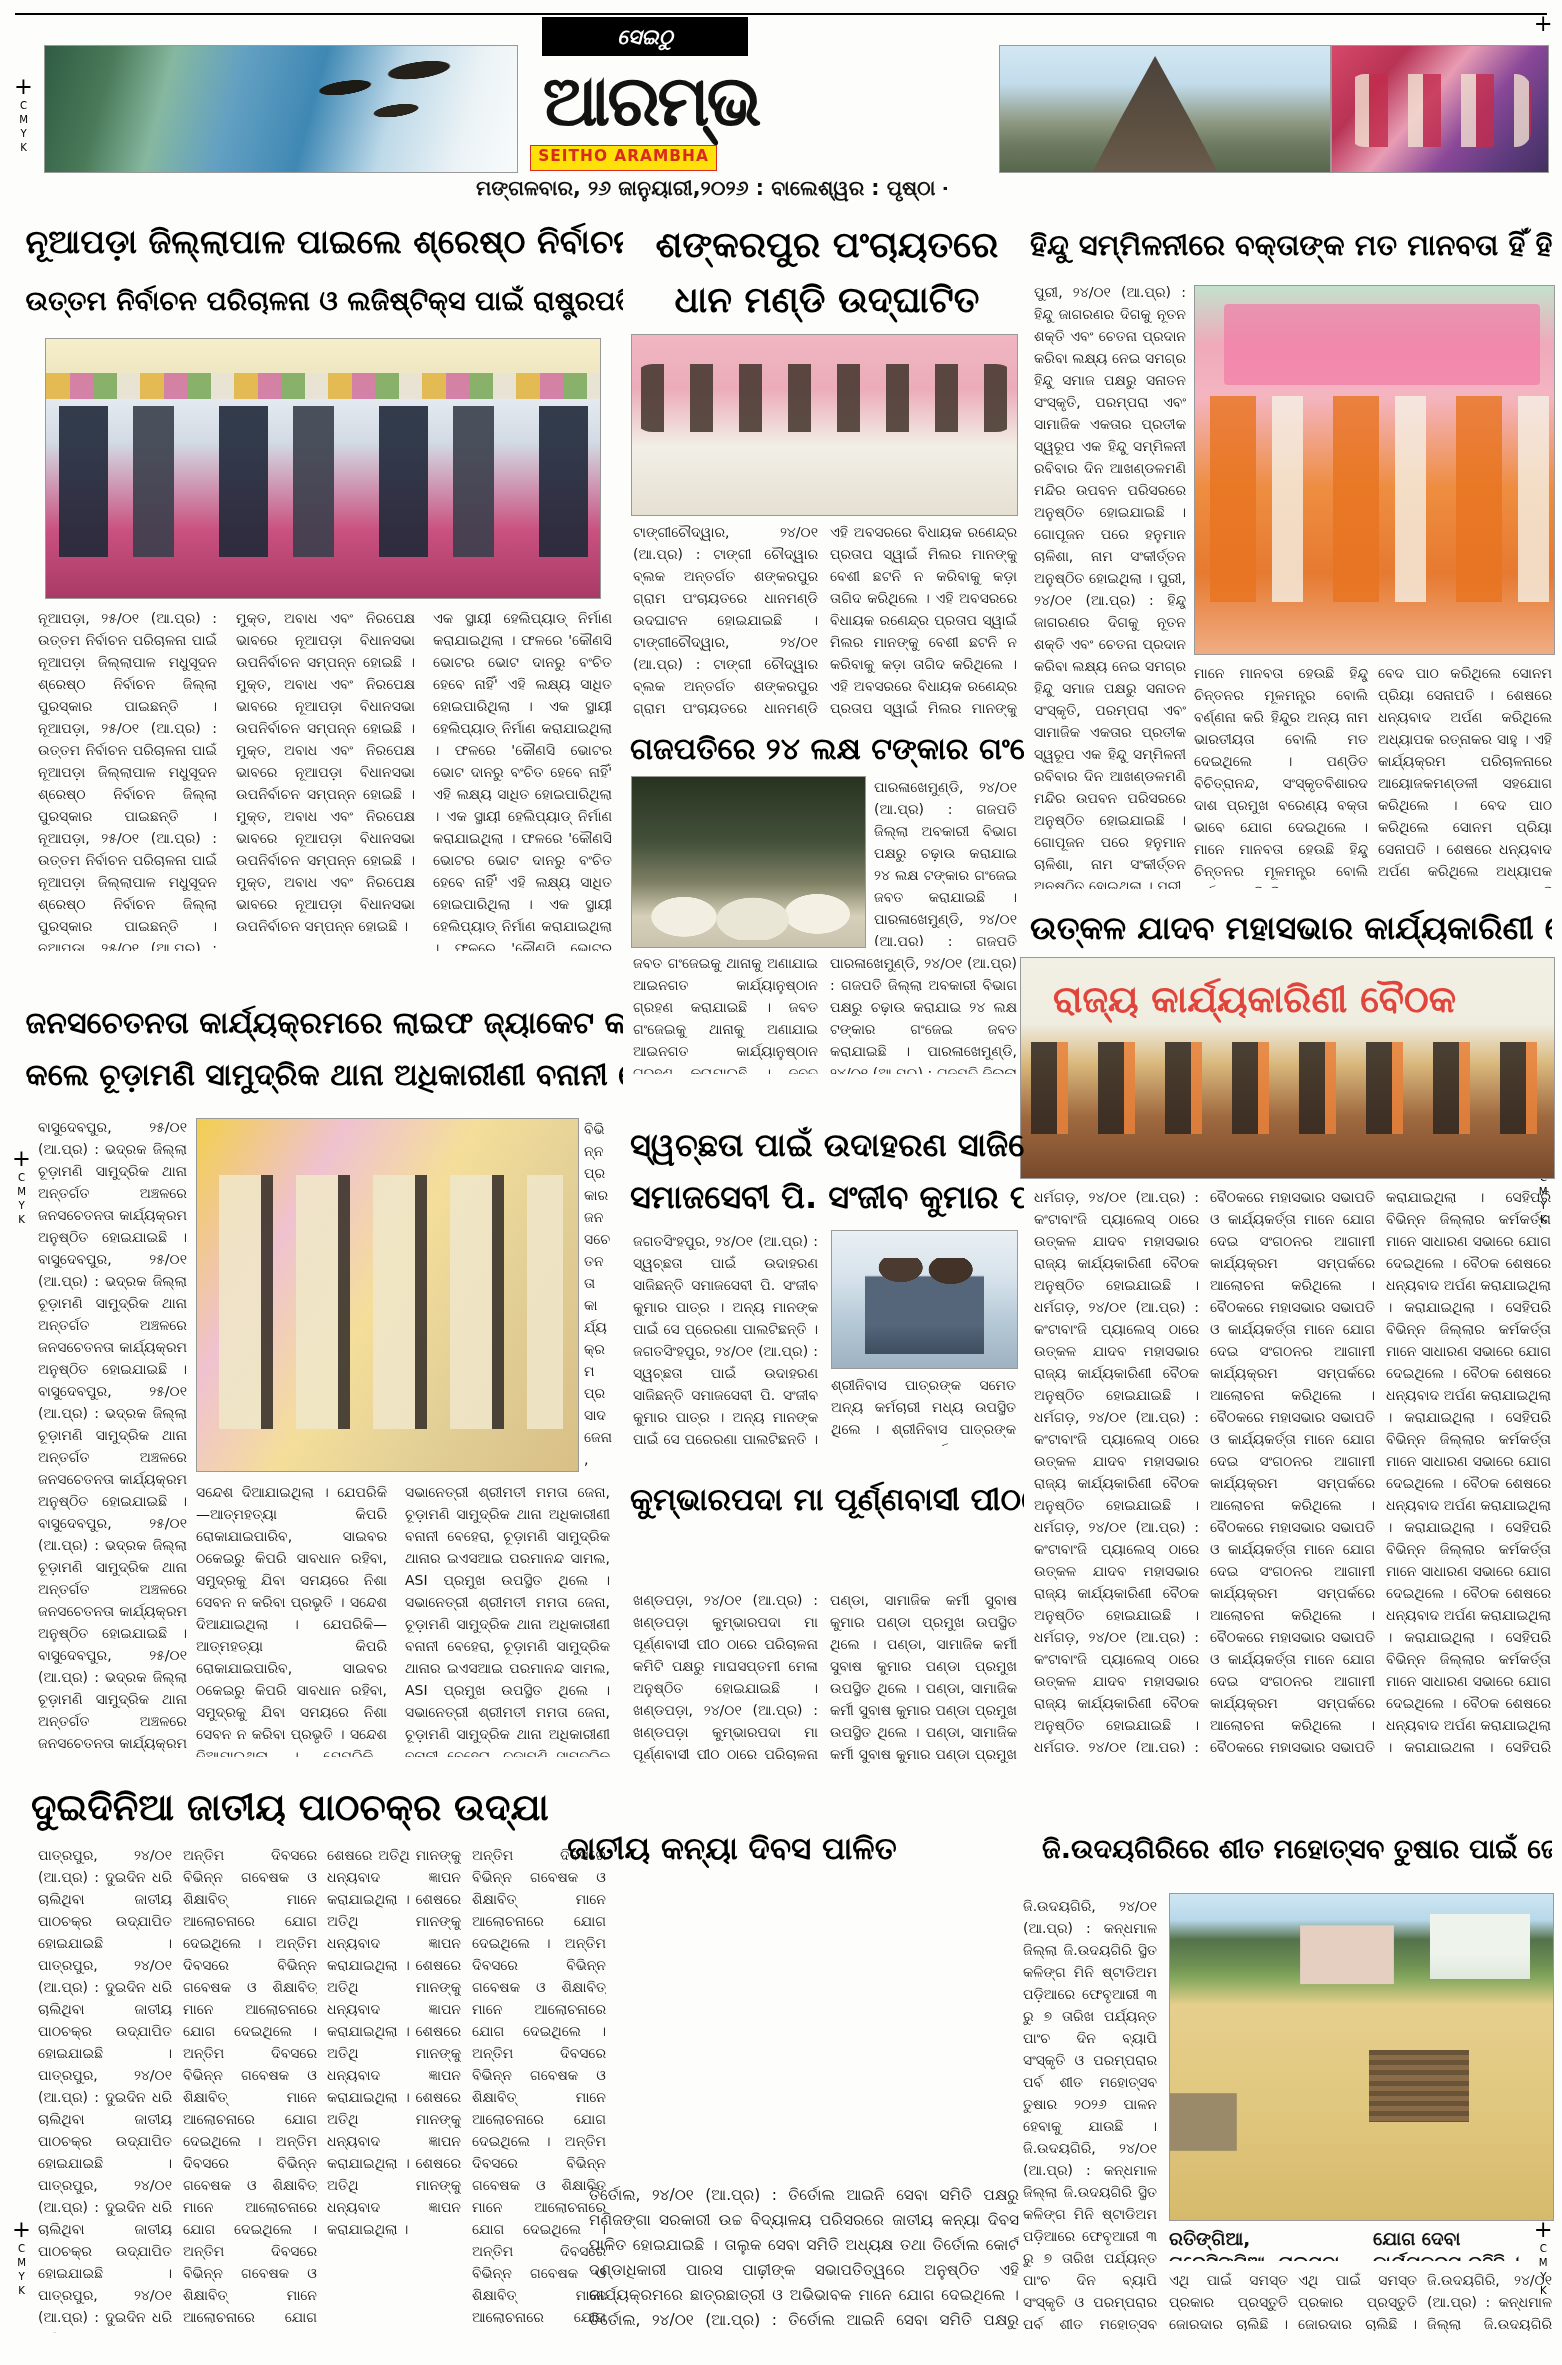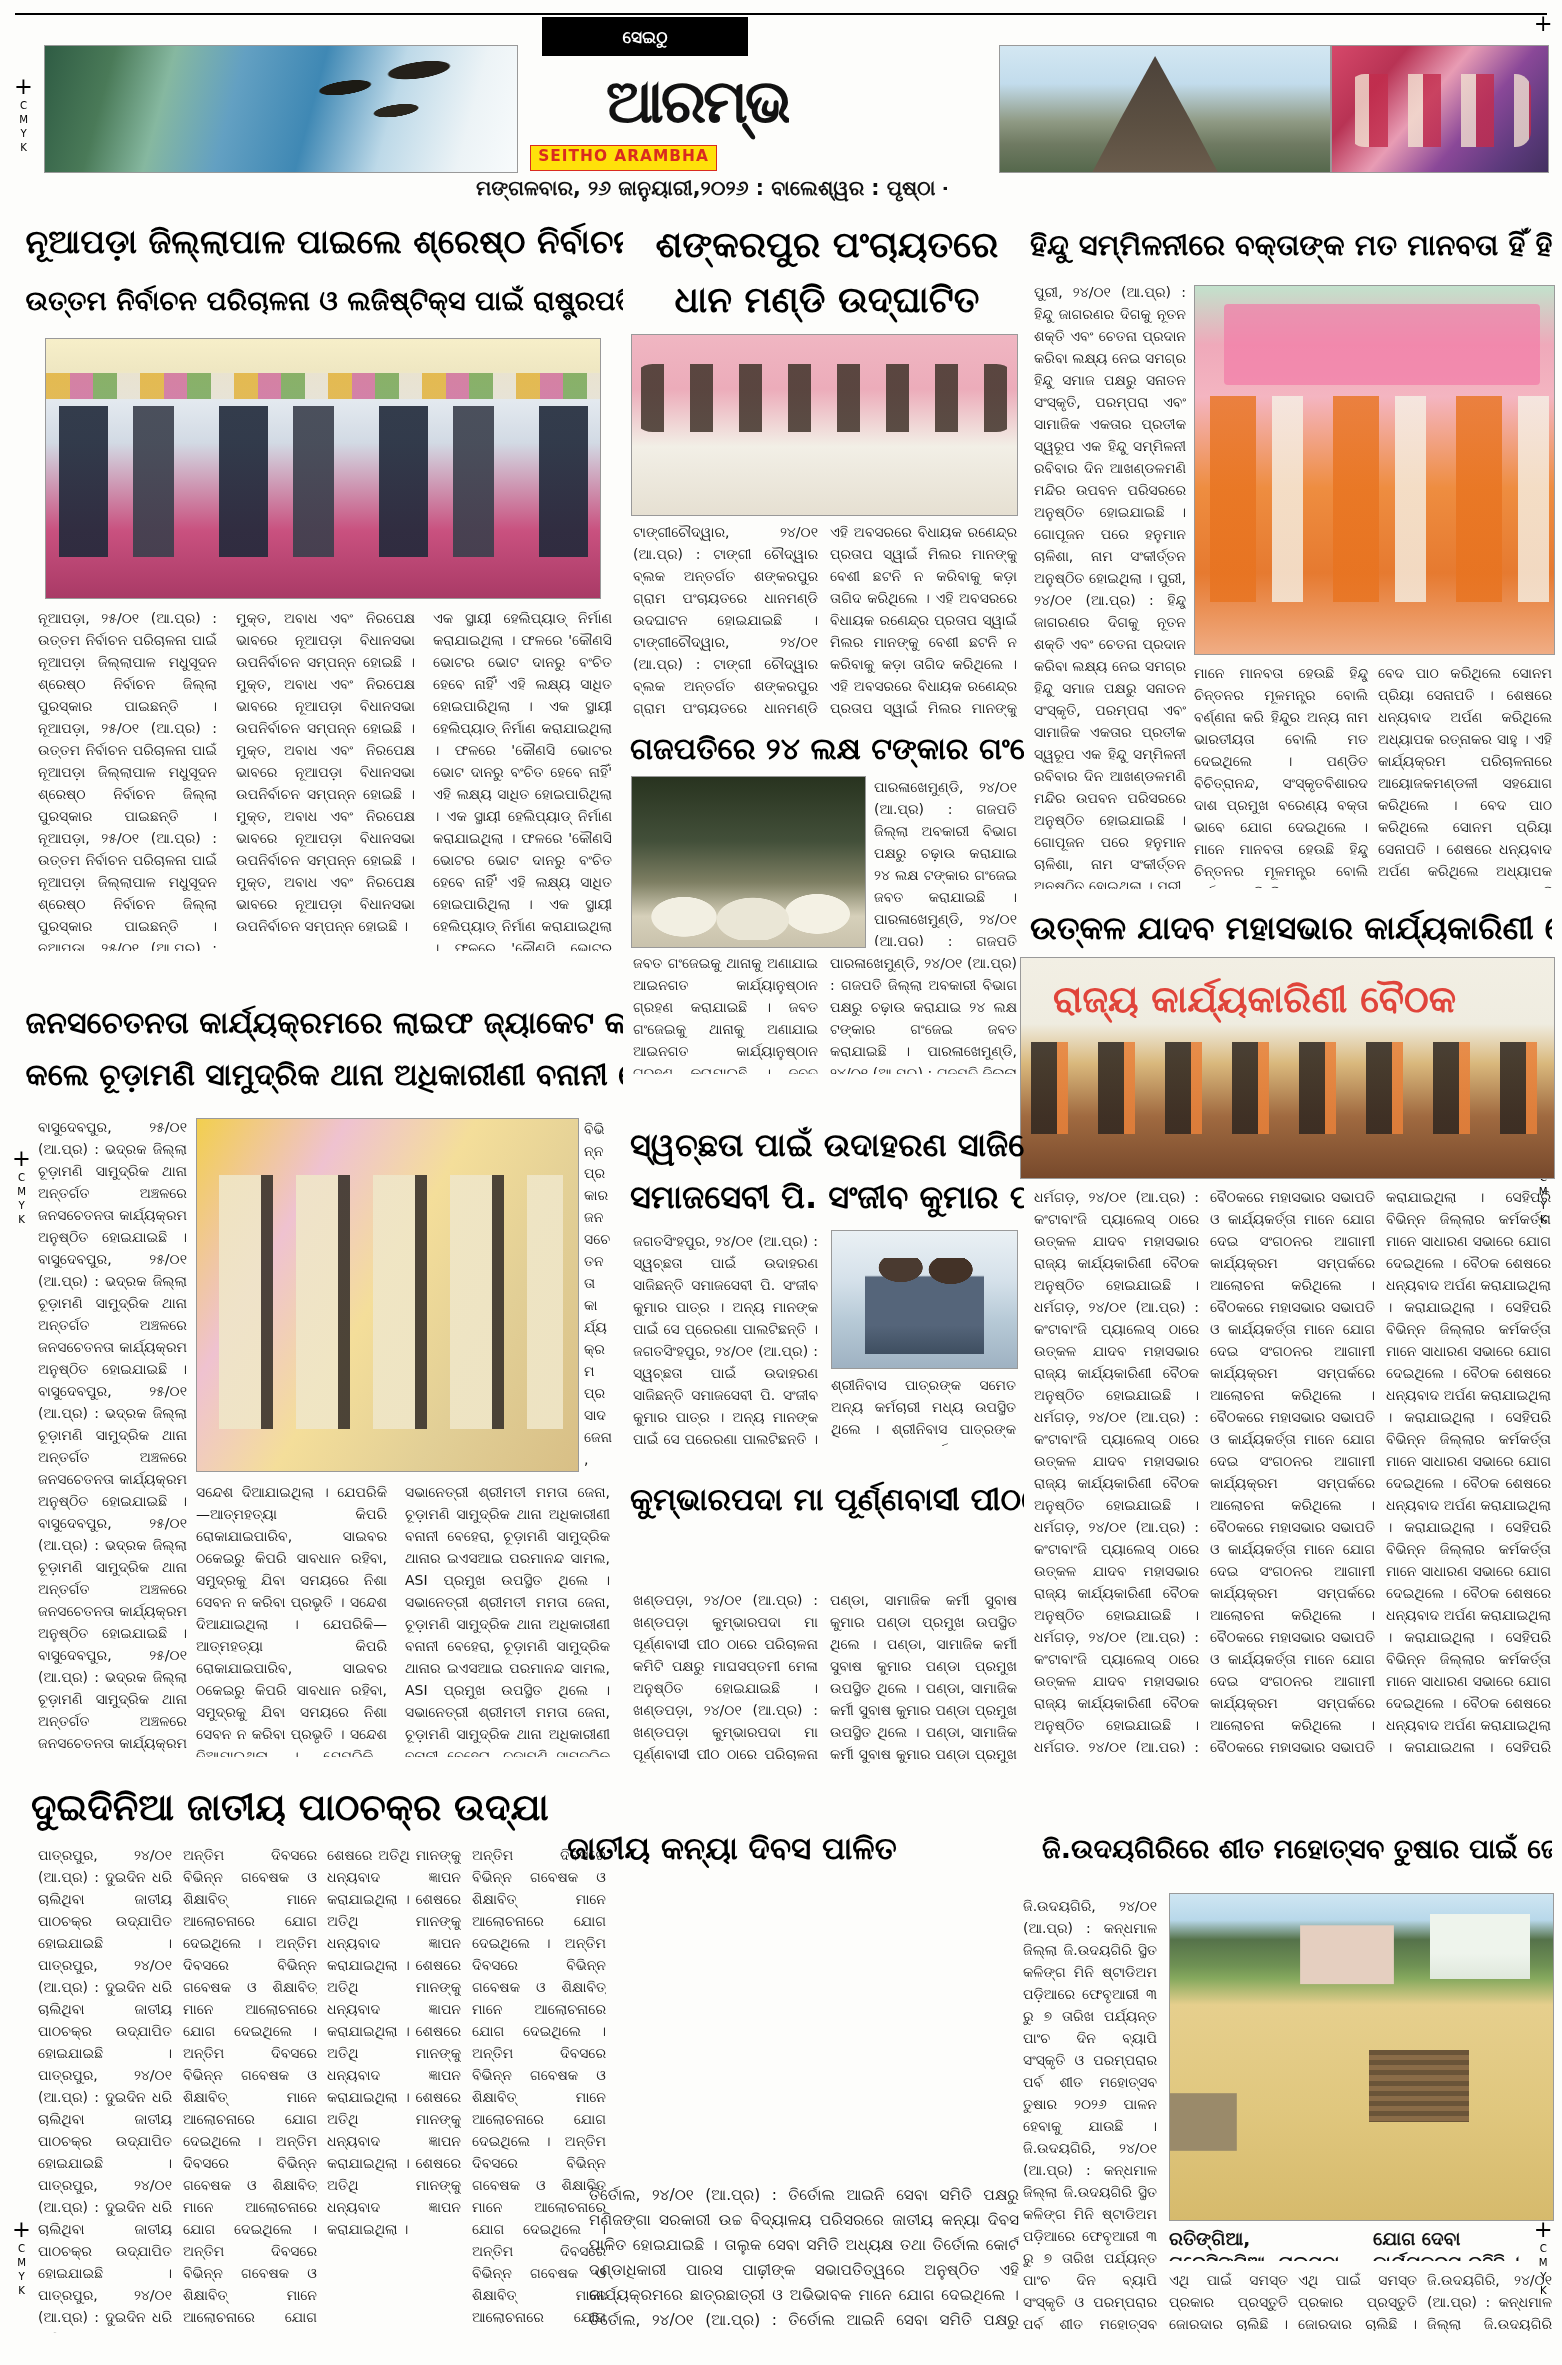--- a/index.html
+++ b/index.html
@@ -5,23 +5,23 @@
   html,body{margin:0;padding:0;background:#888;}
   .page{position:relative;width:1563px;height:2366px;background:#fdfdfb;overflow:hidden;
         font-family:"DejaVu Sans", sans-serif;color:#121212;}
   .rule{position:absolute;background:#000;}
   
   .regmark{position:absolute;width:20.5px;text-align:center;color:#000;}
   .rm-cross{font-size:22.5px;line-height:22.5px;font-weight:400;}
   .rm-cmyk{writing-mode:vertical-rl;text-orientation:upright;font-size:10.2px;letter-spacing:3.1px;margin:2px auto 0;}
   
   .mast-topper{position:absolute;left:542px;top:17.4px;width:206px;height:39px;background:#000;color:#fff;
-        display:flex;align-items:center;justify-content:center;font-size:17px;font-weight:700;overflow:hidden;}
-  .mast-title{position:absolute;left:512px;top:49px;width:277px;height:108px;font-size:60px;line-height:105px;
-        font-weight:900;text-align:right;letter-spacing:-3.1px;overflow:hidden;white-space:nowrap;}
+        display:flex;align-items:center;justify-content:center;font-size:21px;font-weight:700;overflow:hidden;font-style:italic;}
+  .mast-title{position:absolute;left:512px;top:49px;width:277px;height:108px;font-size:70px;line-height:105px;
+        font-weight:900;text-align:center;letter-spacing:-3.1px;overflow:hidden;white-space:nowrap;}
   .mast-tagline{position:absolute;left:530px;top:145px;height:23.6px;padding:0 7.2px;background:#ffe10a;
         border:1.5px solid #d92b20;color:#d92b20;font-size:15.4px;font-weight:800;line-height:21.5px;
         letter-spacing:1px;overflow:hidden;white-space:nowrap;}
   .mast-dateline{position:absolute;left:476px;top:176px;width:471px;height:27px;font-size:20.5px;font-weight:700;
         text-align:center;overflow:hidden;white-space:nowrap;}
   
   .hl{position:absolute;font-weight:800;color:#000;text-align:center;overflow:hidden;white-space:nowrap;}
   
   .col{position:absolute;font-size:14px;line-height:22px;text-align:justify;color:#161616;overflow:hidden;
        word-break:break-word;}

